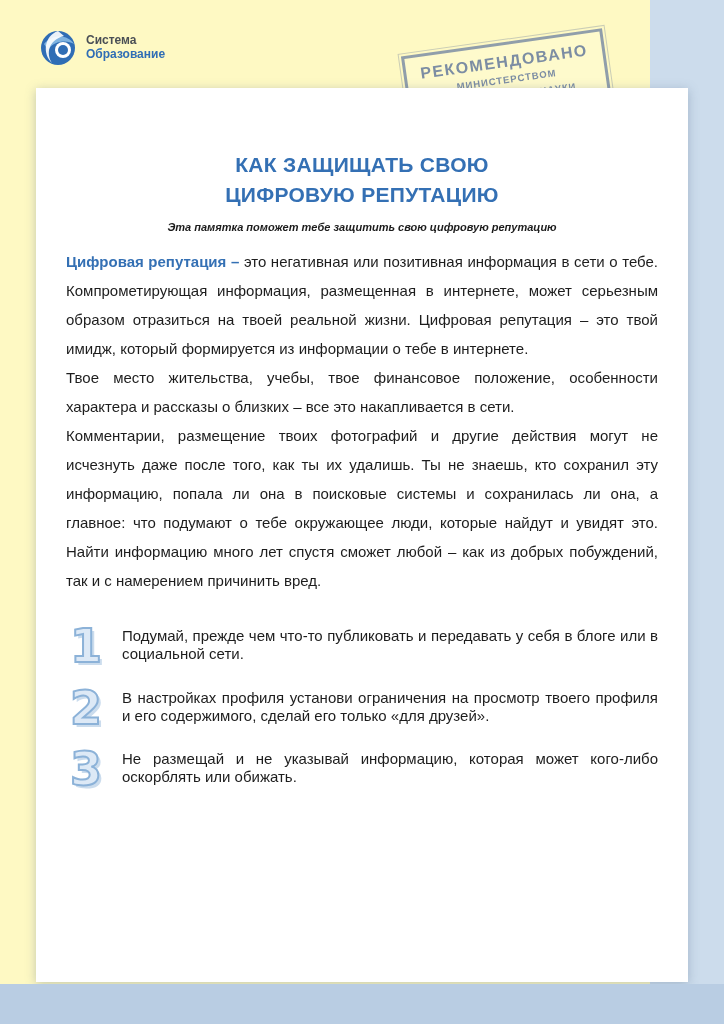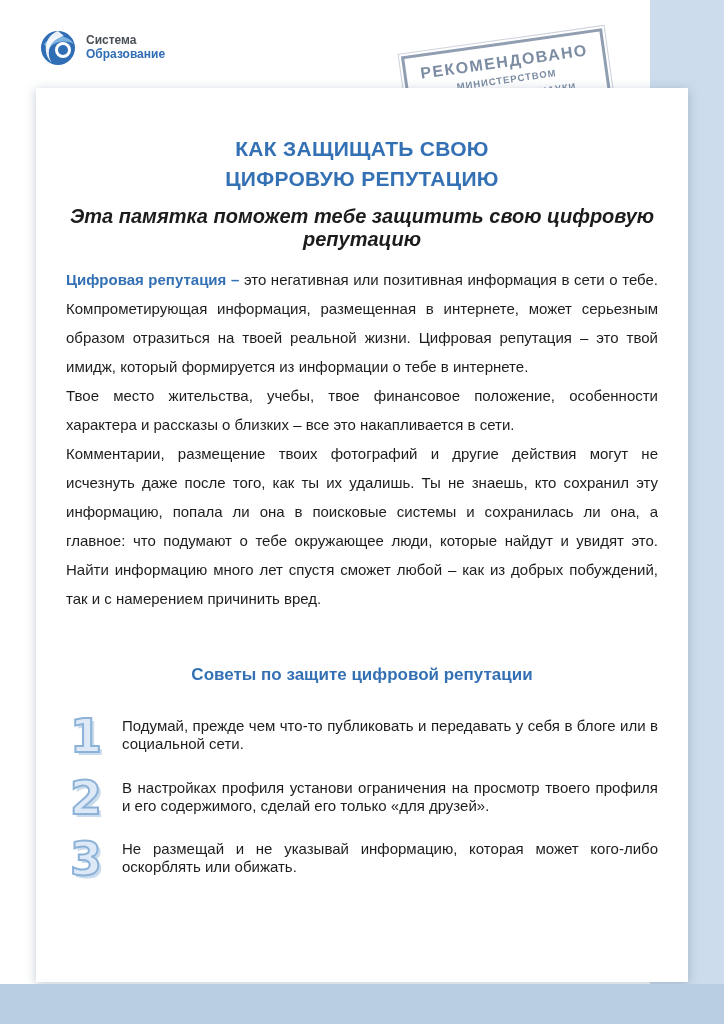--- a/index.html
+++ b/index.html
@@ -3,21 +3,21 @@
 <meta charset="utf-8">
 <style>
   * { margin:0; padding:0; box-sizing:border-box; }
   html,body { width:724px; height:1024px; }
   body {
     font-family:"Liberation Sans", sans-serif;
     background:#ccdcec;
     position:relative;
     overflow:hidden;
   }
-  .page { position:relative; width:650px; height:1024px; background:#ffffff; }
+  .page { position:relative; width:650px; height:1024px; background:#fef9c3; }
 
   
   .logo {
     position:absolute; top:28px; left:38px;
     display:flex; align-items:center; gap:8px;
   }
   .logo-mark { width:40px; height:40px; }
   .logo-text { display:flex; flex-direction:column; line-height:1.15; }
   .logo-text .l1 { font-size:12px; font-weight:bold; color:#4a4f55; }
   .logo-text .l2 { font-size:12px; font-weight:bold; color:#2f6db5; }
@@ -35,25 +35,25 @@
     max-width:210px;
   }
   .stamp .big { font-size:16px; font-weight:bold; letter-spacing:1.5px; }
   .stamp .small { font-size:9.5px; font-weight:bold; letter-spacing:1px; margin-top:3px; text-transform:uppercase; line-height:1.35; }
 
   
   .card {
     position:absolute; left:36px; top:88px; width:652px; height:894px;
     background:#ffffff;
     box-shadow:0 2px 10px rgba(80,105,135,.35);
-    padding:46px 30px 30px 30px;
+    padding:62px 30px 30px 30px;
   }
 
   .title { text-align:center; color:#3470b4; font-weight:bold; font-size:21px; line-height:1.45; letter-spacing:.3px; }
-  .subtitle { text-align:center; font-style:italic; font-weight:bold; color:#1c1c1c; font-size:20px; margin-top:10px; }
+  .subtitle { text-align:center; font-style:italic; font-weight:bold; color:#1c1c1c; font-size:11px; margin-top:10px; }
 
   .intro { margin-top:14px; font-size:15px; line-height:29px; color:#1d1d1d; text-align:justify; }
   .intro p { text-align:justify; }
   .lead-bold { color:#3470b4; font-weight:bold; }
 
   .tips-heading { margin-top:52px; text-align:center; color:#3470b4; font-weight:bold; font-size:17px; }
 
   .tips { margin-top:30px; display:flex; flex-direction:column; gap:18px; }
   .tip { display:flex; gap:16px; align-items:flex-start; }
   .tip-num {
@@ -107,21 +107,20 @@
     </div>
 
     <div class="subtitle">Эта памятка поможет тебе защитить свою цифровую репутацию</div>
 
     <div class="intro">
       <p><span class="lead-bold">Цифровая репутация –</span><span> это негативная или позитивная информация в сети о тебе. Компрометирующая информация, размещенная в интернете, может серьезным образом отразиться на твоей реальной жизни. Цифровая репутация – это твой имидж, который формируется из информации о тебе в интернете.</span></p>
       <p>Твое место жительства, учебы, твое финансовое положение, особенности характера и рассказы о близких – все это накапливается в сети.</p>
       <p>Комментарии, размещение твоих фотографий и другие действия могут не исчезнуть даже после того, как ты их удалишь. Ты не знаешь, кто сохранил эту информацию, попала ли она в поисковые системы и сохранилась ли она, а главное: что подумают о тебе окружающее люди, которые найдут и увидят это. Найти информацию много лет спустя сможет любой – как из добрых побуждений, так и с намерением причинить вред.</p>
     </div>
 
-    <div class="tips-heading">Советы по защите цифровой репутации</div>
 
     <div class="tips">
       <div class="tip">
         <div class="tip-num">1</div>
         <div class="tip-text">Подумай, прежде чем что-то публиковать и передавать у себя в блоге или в социальной сети.</div>
       </div>
       <div class="tip">
         <div class="tip-num">2</div>
         <div class="tip-text">В настройках профиля установи ограничения на просмотр твоего профиля и его содержимого, сделай его только «для друзей».</div>
       </div>

